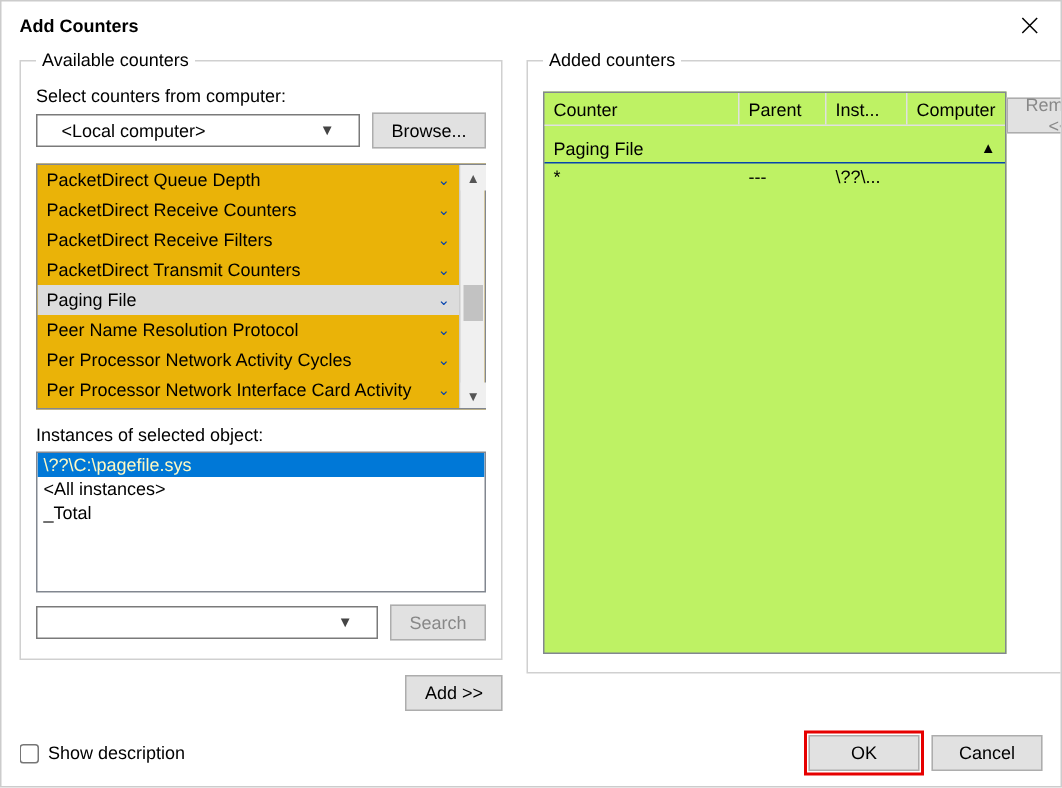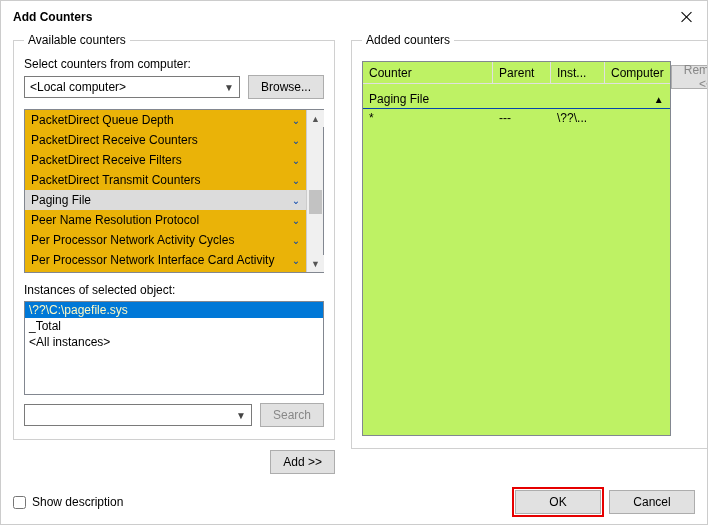--- a/index.html
+++ b/index.html
@@ -10,21 +10,21 @@
 .close-x::before,.close-x::after{content:"";position:absolute;left:7px;top:1px;width:1px;height:14px;background:#000}
 .close-x::before{transform:rotate(45deg)}
 .close-x::after{transform:rotate(-45deg)}
 .main{display:flex;gap:16px;padding:0 12px}
 .col-left{width:348px}
 .col-right{flex:1}
 fieldset{border:1px solid #d0d0d0;padding:10px 10px 12px 10px}
 fieldset>legend{padding:0 4px}
 .lbl{margin-bottom:4px}
 .row{display:flex;gap:8px;align-items:center}
-.combo{flex:1;height:22px;border:1px solid #7a7a7a;background:#fff;display:flex;align-items:center;justify-content:space-between;padding:0 5px}
+.combo{flex:1;height:22px;border:1px solid #7a7a7a;background:#fff;display:flex;align-items:center;justify-content:space-between;padding:0 16px}
 .combo .arrow{font-size:10px;color:#444}
 .btn{height:24px;padding:0 12px;background:#e1e1e1;border:1px solid #adadad;cursor:pointer;display:inline-flex;align-items:center;justify-content:center}
 .counters-box{margin-top:10px;height:164px;border:1px solid #828790;background:#eab308;position:relative;display:flex}
 .counters-list{flex:1;overflow:hidden}
 .c-item{display:flex;align-items:center;justify-content:space-between;height:20px;padding:0 6px;color:#0645ad;cursor:pointer}
 .c-item .chev{color:#0645ad;font-size:10px}
 .c-item.sel{background:#dcdcdc}
 .sb{width:17px;background:#f0f0f0;border-left:1px solid #ccc;position:relative}
 .sb .up,.sb .down{position:absolute;left:0;width:17px;height:17px;background:#f0f0f0;display:flex;align-items:center;justify-content:center;font-size:9px;color:#555}
 .sb .up{top:0}
@@ -54,21 +54,21 @@
 .data-row .c3{width:54px}
 .data-row .c4{flex:1}
 .rm-row{margin-top:6px}
 .added-fs{height:416px;display:flex;flex-direction:row}
 .added-list{flex:1;border:1px solid #828790;background:#bef264;margin-top:4px}
 .bottom{position:absolute;left:12px;right:12px;bottom:10px;display:flex;align-items:center;justify-content:space-between}
 .chk{display:flex;align-items:center;gap:6px}
 .chk input{width:13px;height:13px}
 .btn-ok{outline:2px solid #e60000;outline-offset:1px}
 .btn-row{display:flex;gap:8px}
-.btn-row .btn{width:86px;justify-content:center}
+.btn-row .btn{width:74px;justify-content:center}
 </style>
 </head>
 <body>
 
 <div class="title-row">
   <h1>Add Counters</h1>
   <div class="close-x"></div>
 </div>
 
 <div class="main">
@@ -120,22 +120,22 @@
           </div>
         <div class="sb">
           <div class="up">▲</div>
           <div class="thumb" style="top:80px;height:24px"></div>
           <div class="down">▼</div>
         </div>
       </div>
       <div class="inst-lbl">Instances of selected object:</div>
       <div class="inst-box" id="inst-box">
           <div class="sel">\??\C:\pagefile.sys</div>
+          <div>&lt;All instances&gt;</div>
           <div>_Total</div>
-          <div>&lt;All instances&gt;</div>
         </div>
       <div class="row search-row">
         <div class="combo">
           <span></span>
           <span class="arrow">▼</span>
         </div>
         <button class="btn btn-dis">Search</button>
       </div>
     </fieldset>
     <div class="add-row">

